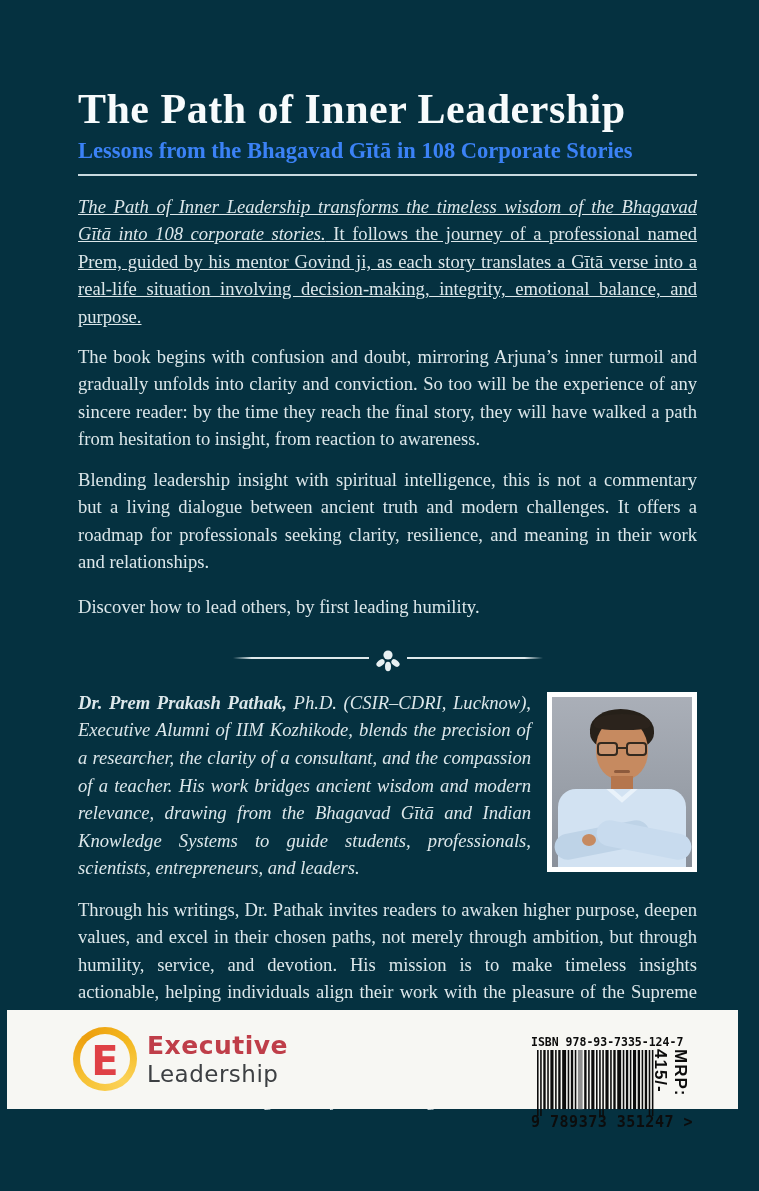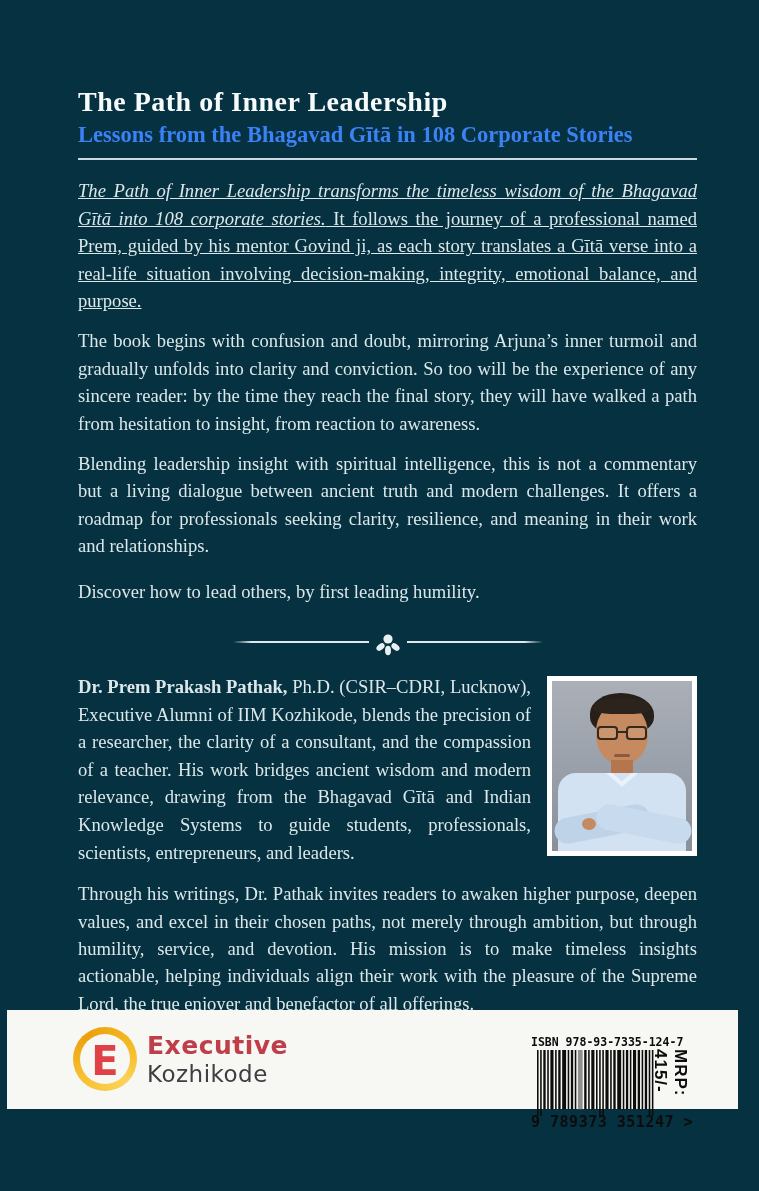--- a/index.html
+++ b/index.html
@@ -9,21 +9,21 @@
     font-family: "Liberation Serif", "DejaVu Serif", serif;
     overflow: hidden;
     position: relative;
   }
   .cover { position: absolute; inset: 0; background: #053140; }
 
   .content { padding: 0 62px 0 78px; color: #dce7ea; }
 
   .book-title {
     margin-top: 86px;
-    font-size: 28px;
+    font-size: 42px;
     font-weight: 700;
     color: #f7fbfc;
     letter-spacing: 0.5px;
     line-height: 1.12;
     white-space: nowrap;
   }
   .book-subtitle {
     margin-top: 5px;
     font-size: 22.5px;
     font-weight: 700;
@@ -89,21 +89,21 @@
   .ph-bridge{ position: absolute; top: 50px; left: 66px; width: 8px; height: 2px; background: #33291f; }
   .ph-mouth { position: absolute; top: 73px; left: 62px; width: 16px; height: 3px; background: #8d5a3c; border-radius: 2px; }
   .ph-neck  { position: absolute; top: 79px; left: 59px; width: 22px; height: 18px; background: #b5764d; }
   .ph-shirt { position: absolute; top: 92px; left: 6px; width: 128px; height: 80px; background: #d2e2f2; border-radius: 18px 18px 0 0; }
   .ph-collar{ position: absolute; top: 92px; left: 54px; width: 32px; height: 14px; background: #e9f2fa; clip-path: polygon(0 0, 50% 100%, 100% 0, 80% 0, 50% 60%, 20% 0); }
   .ph-arm   { position: absolute; width: 96px; height: 26px; border-radius: 13px; }
   .ph-arm.a1{ top: 130px; left: 2px;  background: #bed3e7; transform: rotate(-11deg); }
   .ph-arm.a2{ top: 130px; left: 44px; background: #c8dbee; transform: rotate(11deg); }
   .ph-hand  { position: absolute; top: 137px; left: 30px; width: 14px; height: 12px; background: #c68a60; border-radius: 50%; }
 
-  .bio-text { font-size: 18.6px; line-height: 27.6px; text-align: justify; color: #dce7ea; }
+  .bio-text { font-size: 18.6px; line-height: 27.6px; text-align: justify; color: #dce7ea; font-style: italic; }
   .bio-text .bold-name { font-weight: 700; }
   .after-bio { clear: both; margin-top: 14px; }
   .last-para { margin-top: 26px; }
 
   .bottom-band {
     position: absolute;
     left: 7px;
     top: 1010px;
     width: 731px;
     height: 99px;
@@ -207,21 +207,21 @@
   </div>
 
   <div class="bottom-band">
 
     <div class="publisher-logo">
       <div class="logo-ring">
         <span class="logo-letter">E</span>
       </div>
       <div class="logo-words">
         <div class="logo-line1">Executive</div>
-        <div class="logo-line2">Kozhikode</div>
+        <div class="logo-line2">Leadership</div>
       </div>
     </div>
 
     <div class="barcode-block">
       <div class="isbn-label">ISBN 978-93-7335-124-7</div>
       <svg class="bars" viewBox="0 0 150 78" preserveAspectRatio="none">
         <g fill="#0c0c0c">
           <rect x="0" y="0" width="2" height="78"></rect>
             <rect x="4" y="0" width="2" height="78"></rect>
           <rect x="8" y="0" width="3" height="70"></rect>

